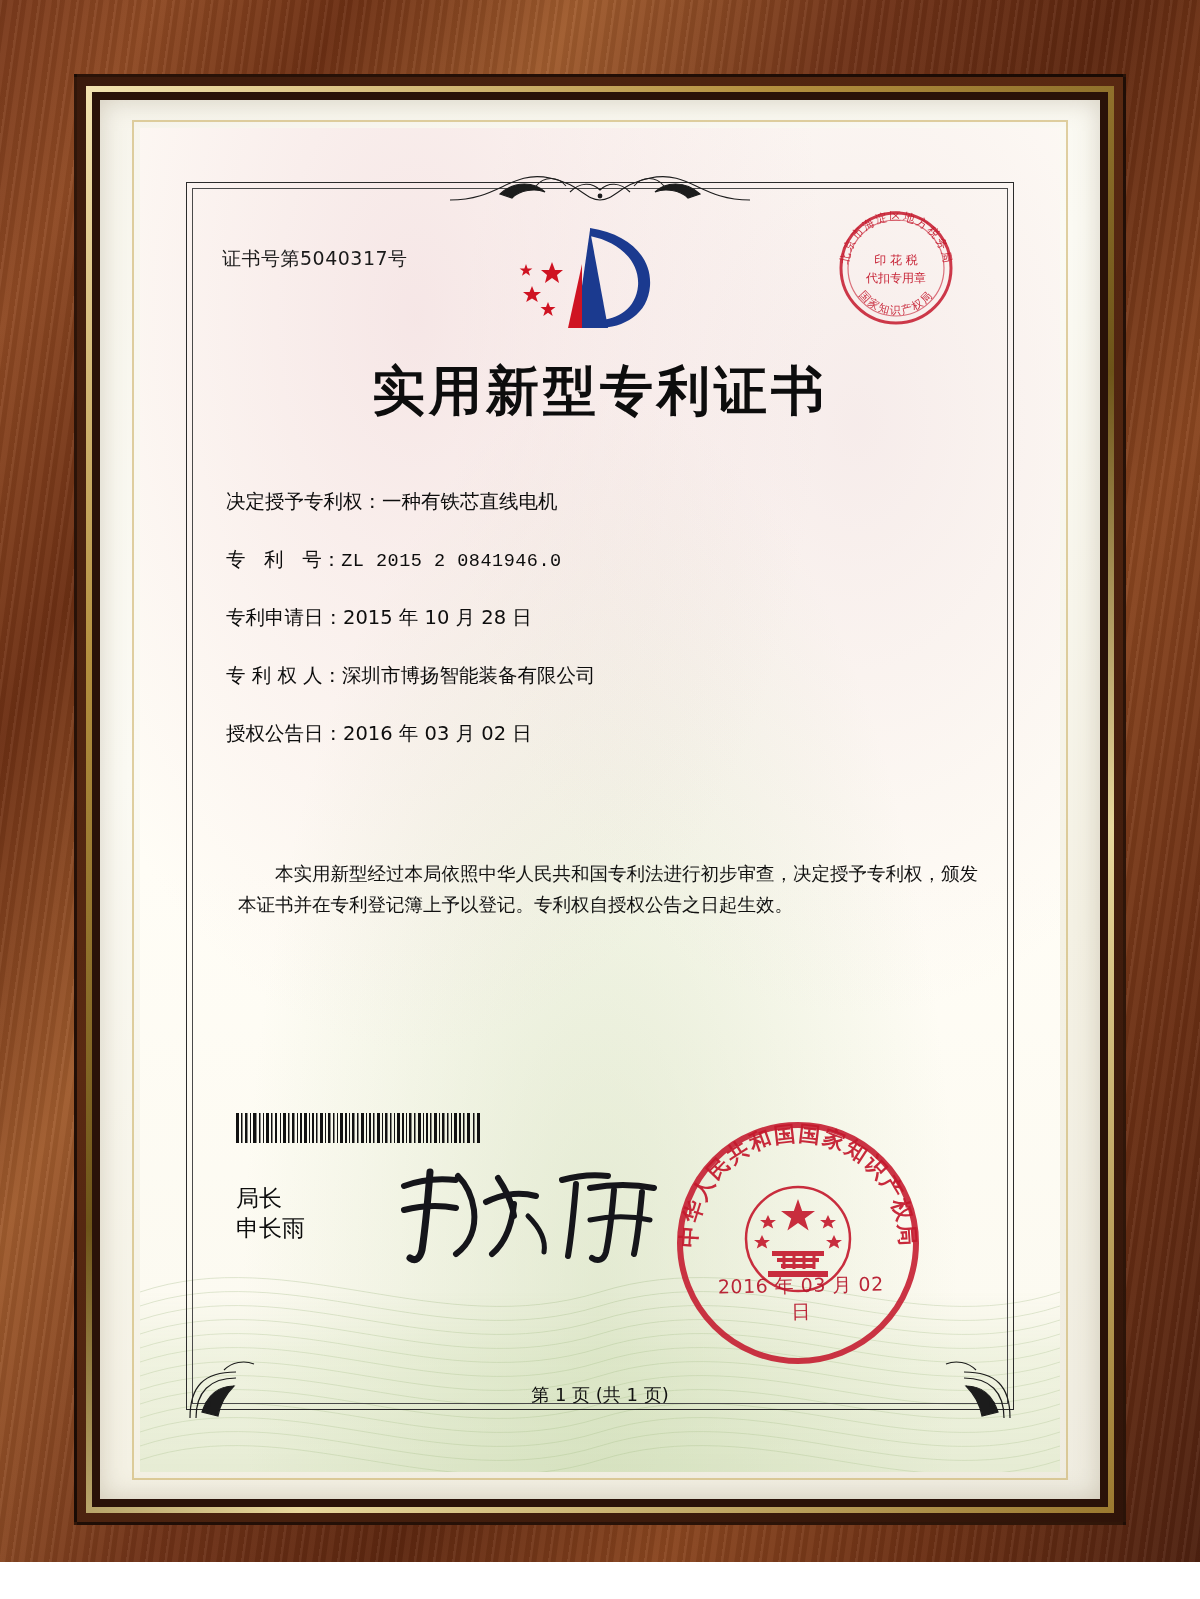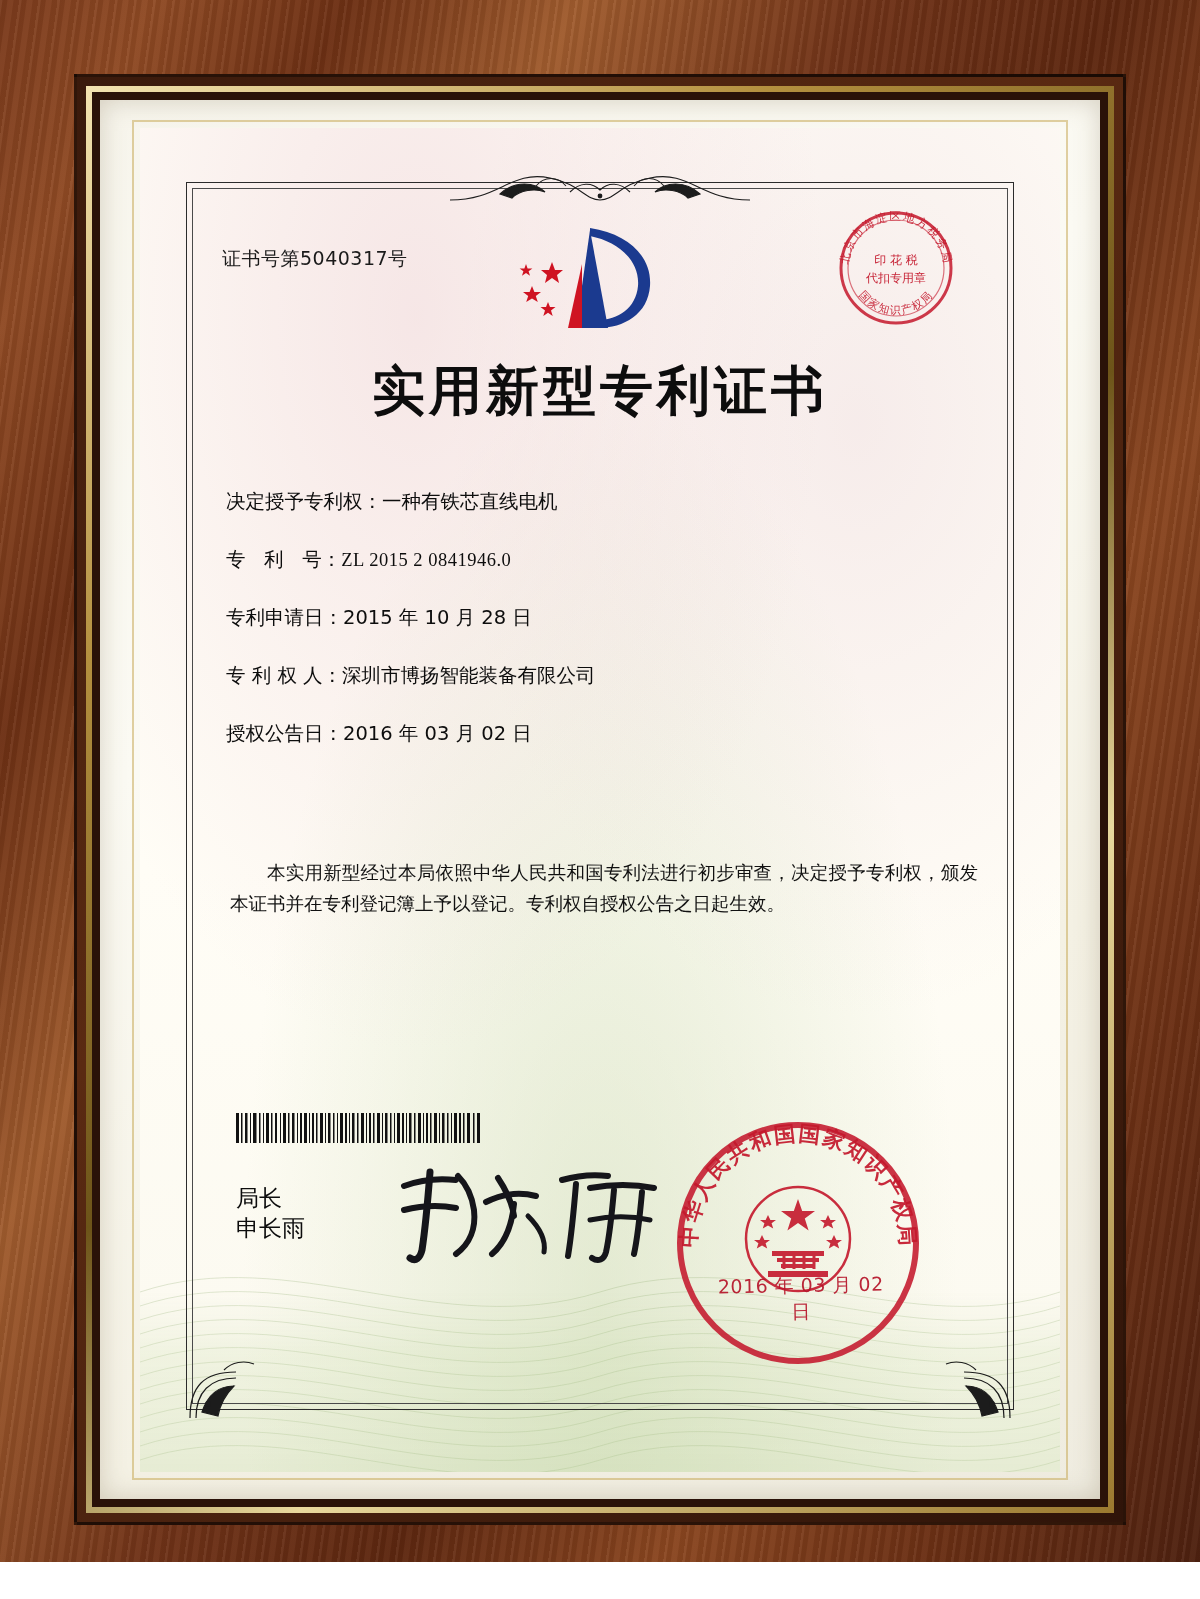--- a/index.html
+++ b/index.html
@@ -173,41 +173,40 @@
   }
   .field-label {
     white-space: pre;
     color: #0d0d0d;
   }
   .field-value {
     color: #0d0d0d;
     white-space: pre;
   }
   .field-value.mono {
-    font-family: Liberation Serif, serif;
+    font-family: Liberation Mono, monospace;
     font-size: 18.5px;
     letter-spacing: 0.5px;
   }
 
   
   .body-text {
     position: absolute;
     left: 86px;
     top: 730px;
     width: 752px;
     font-size: 18.5px;
     line-height: 31px;
     color: #111;
     font-family: "DejaVu Sans", sans-serif;
     text-align: justify;
   }
   .body-text p {
-    margin: 0 0 2px 4px;
+    margin: 0 0 2px 12px;
     text-indent: 2em;
-    font-family: Liberation Serif, serif;
   }
 
   
   .barcode {
     position: absolute;
     left: 96px;
     top: 985px;
     width: 244px;
     height: 30px;
   }
@@ -501,15 +500,16 @@
           <rect x="-26" y="12" width="52" height="5"></rect>
           <rect x="-21" y="19" width="42" height="4"></rect>
           <rect x="-17" y="25" width="34" height="4"></rect>
           <rect x="-30" y="32" width="60" height="6"></rect>
           <path d="M-14,14 L-14,30 M-4,14 L-4,30 M6,14 L6,30 M16,14 L16,30" stroke="#c4182c" stroke-width="3"></path>
         </g>
       </g>
     </svg>
     <div class="stamp-date">2016 年 03 月 02 日</div>
 
+    <div class="page-no">第 1 页 (共 1 页)</div>
 
   </div>
 </div>
 
 </body></html>

